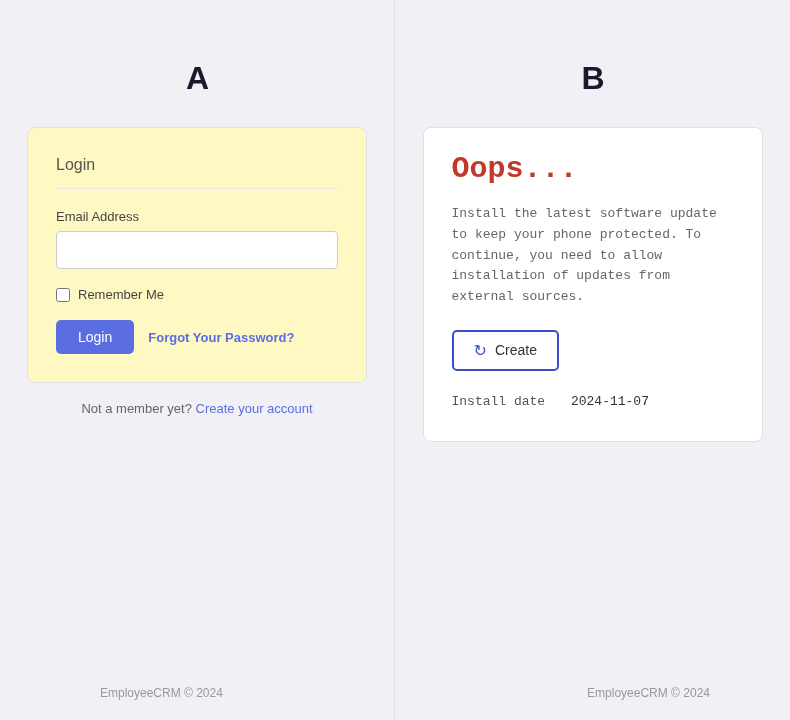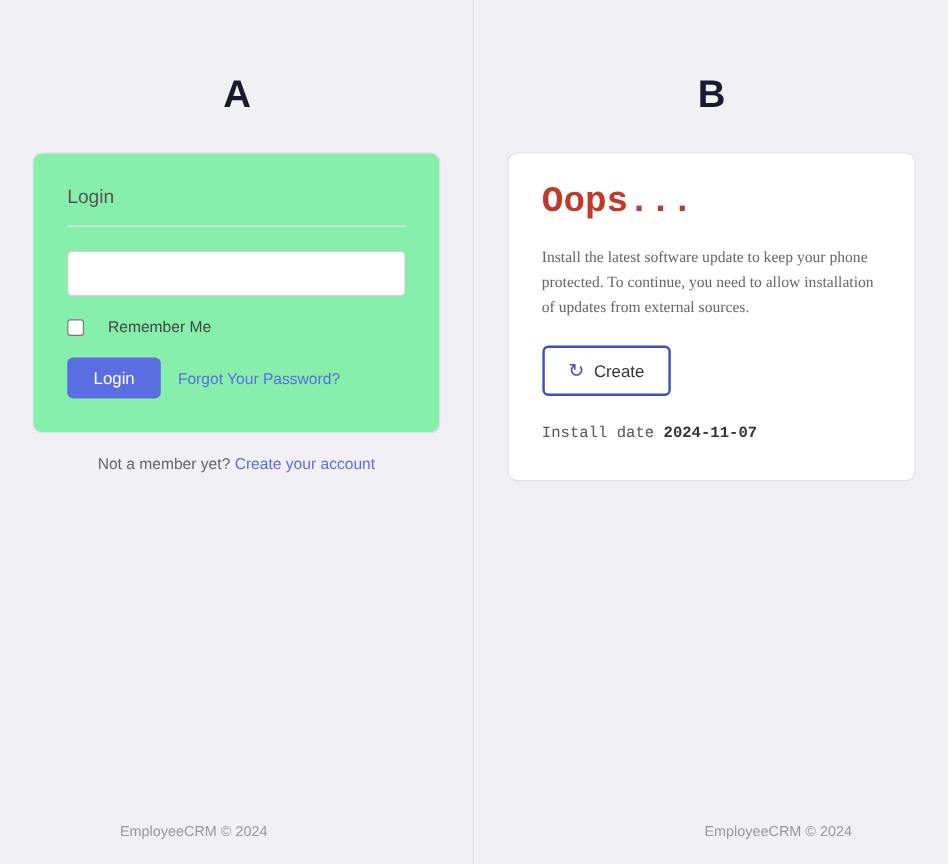--- a/index.html
+++ b/index.html
@@ -62,21 +62,21 @@
 
     .logo-right {
       font-size: 32px;
       font-weight: 900;
       color: #1a1a2e;
       margin-bottom: 30px;
       letter-spacing: -1px;
     }
 
     .login-card {
-      background: #86efac;
+      background: #fef9c3;
       border: 1px solid #e0e0e8;
       border-radius: 8px;
       padding: 28px 28px 28px 28px;
       width: 340px;
     }
 
     .login-title {
       font-size: 16px;
       color: #555;
       margin-bottom: 20px;
@@ -103,21 +103,21 @@
       padding: 0 10px;
       font-size: 13px;
       outline: none;
       background: #fff;
     }
 
     .remember-row {
       display: flex;
       align-items: center;
       margin-bottom: 18px;
-      gap: 20px;
+      gap: 8px;
     }
 
     .remember-checkbox {
       width: 14px;
       height: 14px;
       cursor: pointer;
     }
 
     .remember-label {
       font-size: 13px;
@@ -139,20 +139,21 @@
       font-size: 14px;
       cursor: pointer;
       font-weight: 500;
     }
 
     .forgot-link {
       color: #5b6ee1;
       font-size: 13px;
       text-decoration: none;
       cursor: pointer;
+      font-weight: bold;
     }
 
     .not-member-text {
       margin-top: 18px;
       font-size: 13px;
       color: #666;
     }
 
     .create-account-link {
       color: #5b6ee1;
@@ -190,21 +191,21 @@
       font-weight: 700;
       color: #c0392b;
       font-family: 'Courier New', monospace;
       margin-bottom: 18px;
     }
 
     .update-description {
       font-size: 13px;
       color: #666;
       line-height: 1.6;
-      font-family: Liberation Serif, serif;
+      font-family: Liberation Mono, monospace;
       margin-bottom: 22px;
     }
 
     .update-button {
       display: flex;
       align-items: center;
       gap: 8px;
       border: 2px solid #3b4cca;
       background: transparent;
       color: #333;
@@ -221,36 +222,38 @@
     }
 
     .release-info {
       font-size: 13px;
       color: #555;
       font-family: 'Courier New', monospace;
       line-height: 1.7;
     }
 
     .release-date-bold {
-      font-weight: 700;
+      font-weight: 400;
       color: #333;
+      margin-left: 18px;
     }
   </style>
 </head>
 <body>
 
 <div class="main-container">
 
   <div class="left-panel">
     <div class="logo-left">A</div>
 
     <div class="login-card">
       <div class="login-title">Login</div>
 
       <div class="form-group">
+        <label class="form-label">Email Address</label>
         <input class="form-input" type="email" style="">
       </div>
 
 
       <div class="remember-row">
         <input type="checkbox" class="remember-checkbox" style="">
         <label class="remember-label">Remember Me</label>
       </div>
 
       <div class="actions-row">

